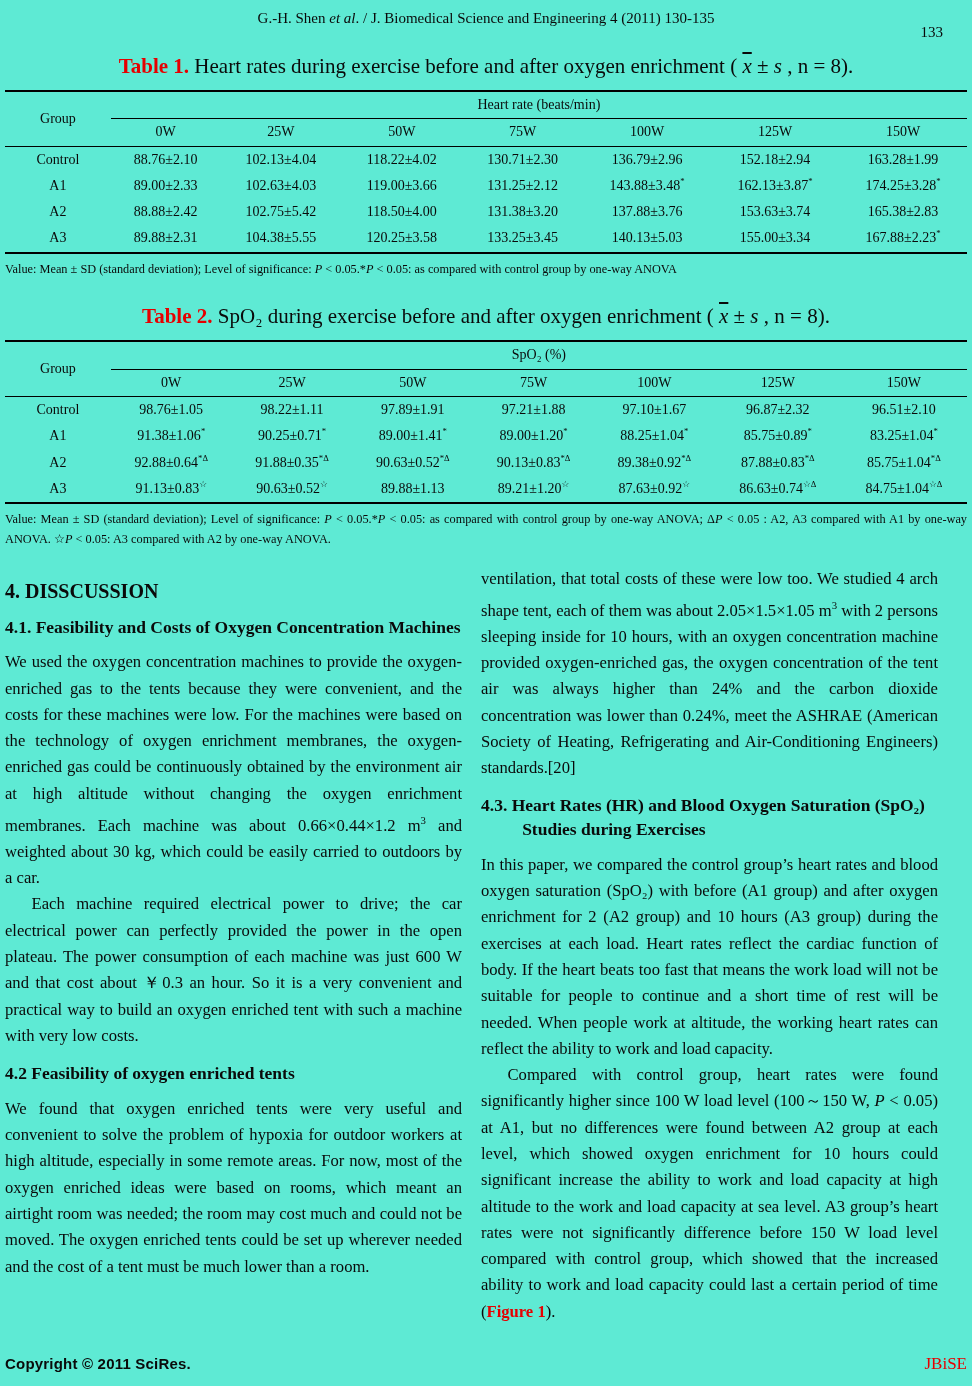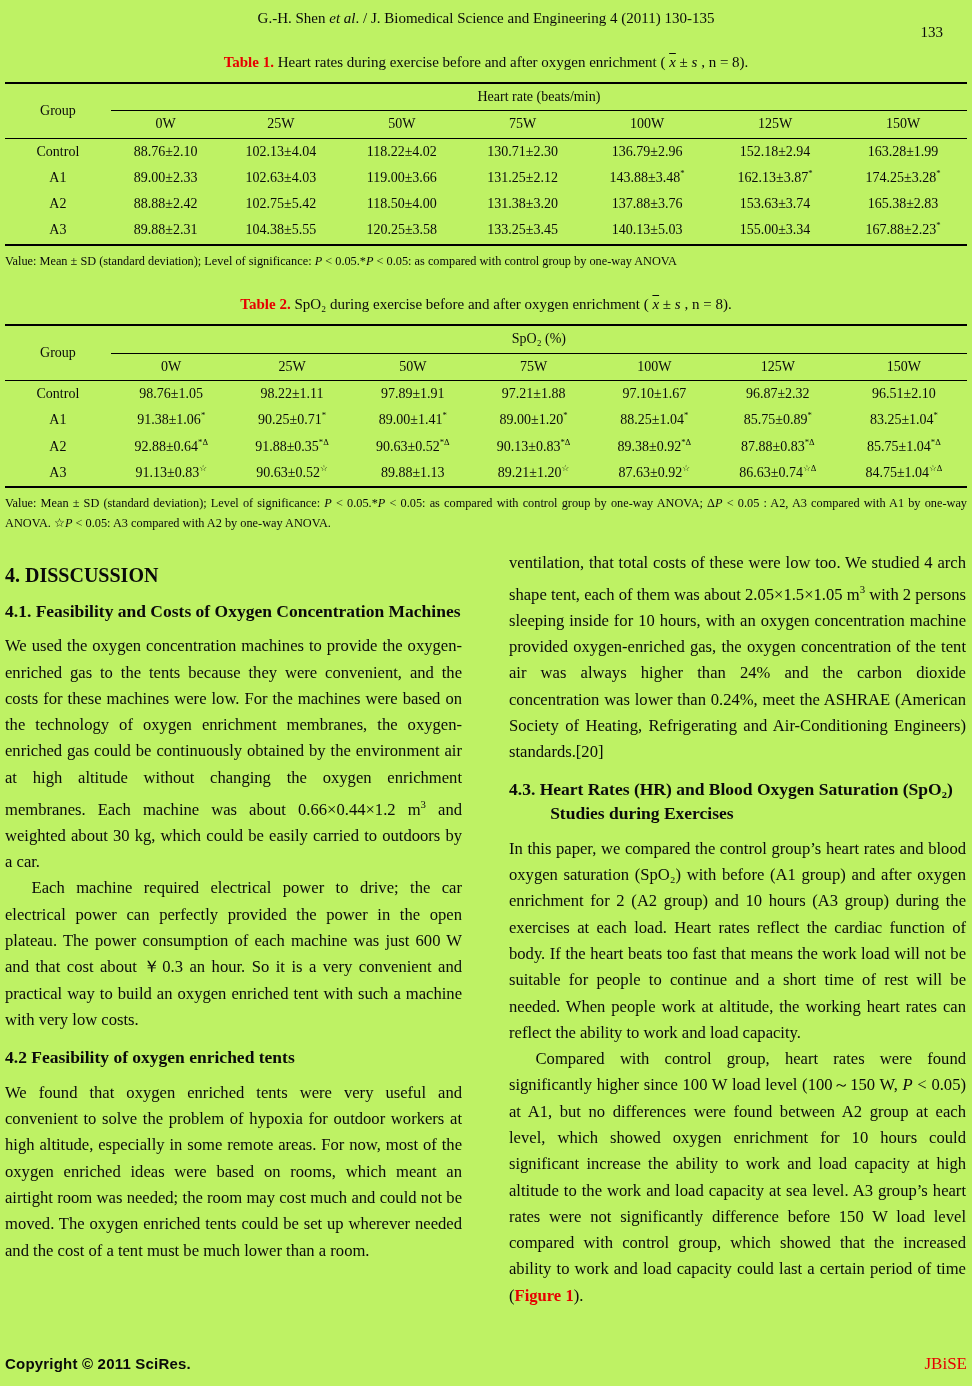--- a/index.html
+++ b/index.html
@@ -1,31 +1,31 @@
 <!DOCTYPE html>
 <html><head>
 <meta charset="utf-8">
 <style>
   * { margin: 0; padding: 0; box-sizing: border-box; }
   html, body { background: #ffffff; }
   .page {
     position: relative;
     width: 972px; height: 1386px;
     margin: 0 auto;
-    background: #bef264;
+    background: #5eead4;
     font-family: "Liberation Serif", "DejaVu Serif", serif;
     color: #0a0a0a;
     padding: 6px 5px 0 5px;
     overflow: hidden;
   }
   
   .running-head { position: relative; text-align: center; font-size: 15px; margin-top: 4px; }
   .rh-page { position: absolute; right: 24px; top: 0; margin-top: 14px; }
   
-  .caption { text-align: center; font-size: 15px; }
+  .caption { text-align: center; font-size: 21px; }
   .cap1 { margin-top: 27px; margin-bottom: 11px; }
   .cap2 { margin-top: 25px; margin-bottom: 11px; }
   .red-bold { color: #e60000; font-weight: bold; }
   .i { font-style: italic; }
   .ol { text-decoration: overline; }
   
   table.data-table {
     width: 100%;
     border-collapse: collapse;
     border-top: 2.5px solid #000;
@@ -44,21 +44,21 @@
   tr.sub-row th { border-bottom: 1.5px solid #000; }
   th.group-head { border-bottom: 1.5px solid #000; }
   table.data-table sup { font-size: 0.62em; vertical-align: super; line-height: 0; }
   .footnote {
     font-size: 12.3px;
     line-height: 1.6;
     text-align: justify;
     margin-top: 6px;
   }
   
-  main.columns { display: flex; gap: 47px; margin-top: 16px; }
+  main.columns { display: flex; gap: 19px; margin-top: 16px; }
   .col { flex: 0 0 457px; width: 457px; }
   .h1 {
     font-size: 20px; font-weight: bold;
     margin: 14px 0 10px 0;
     font-family: "Liberation Serif", "DejaVu Serif", serif;
   }
   .h2 {
     font-size: 17.5px; font-weight: bold;
     margin: 13px 0 10px 0;
     padding-left: 2.35em; text-indent: -2.35em;

